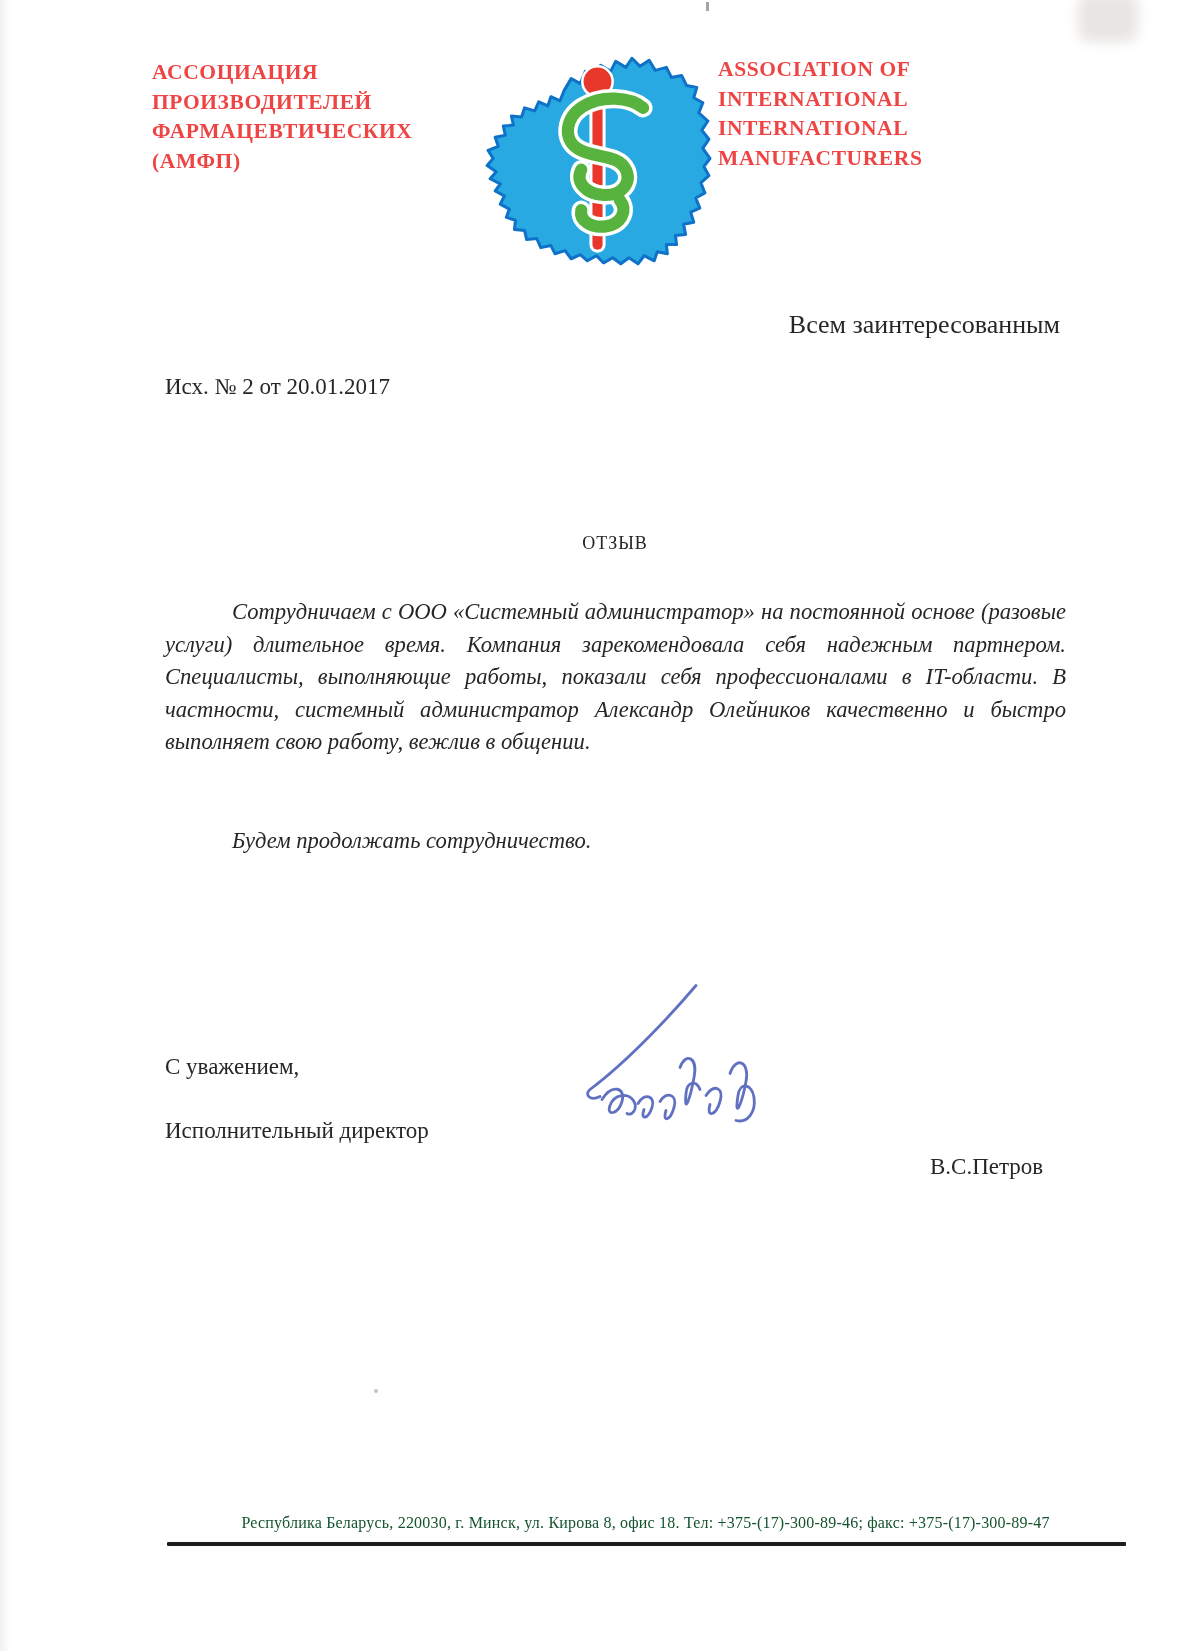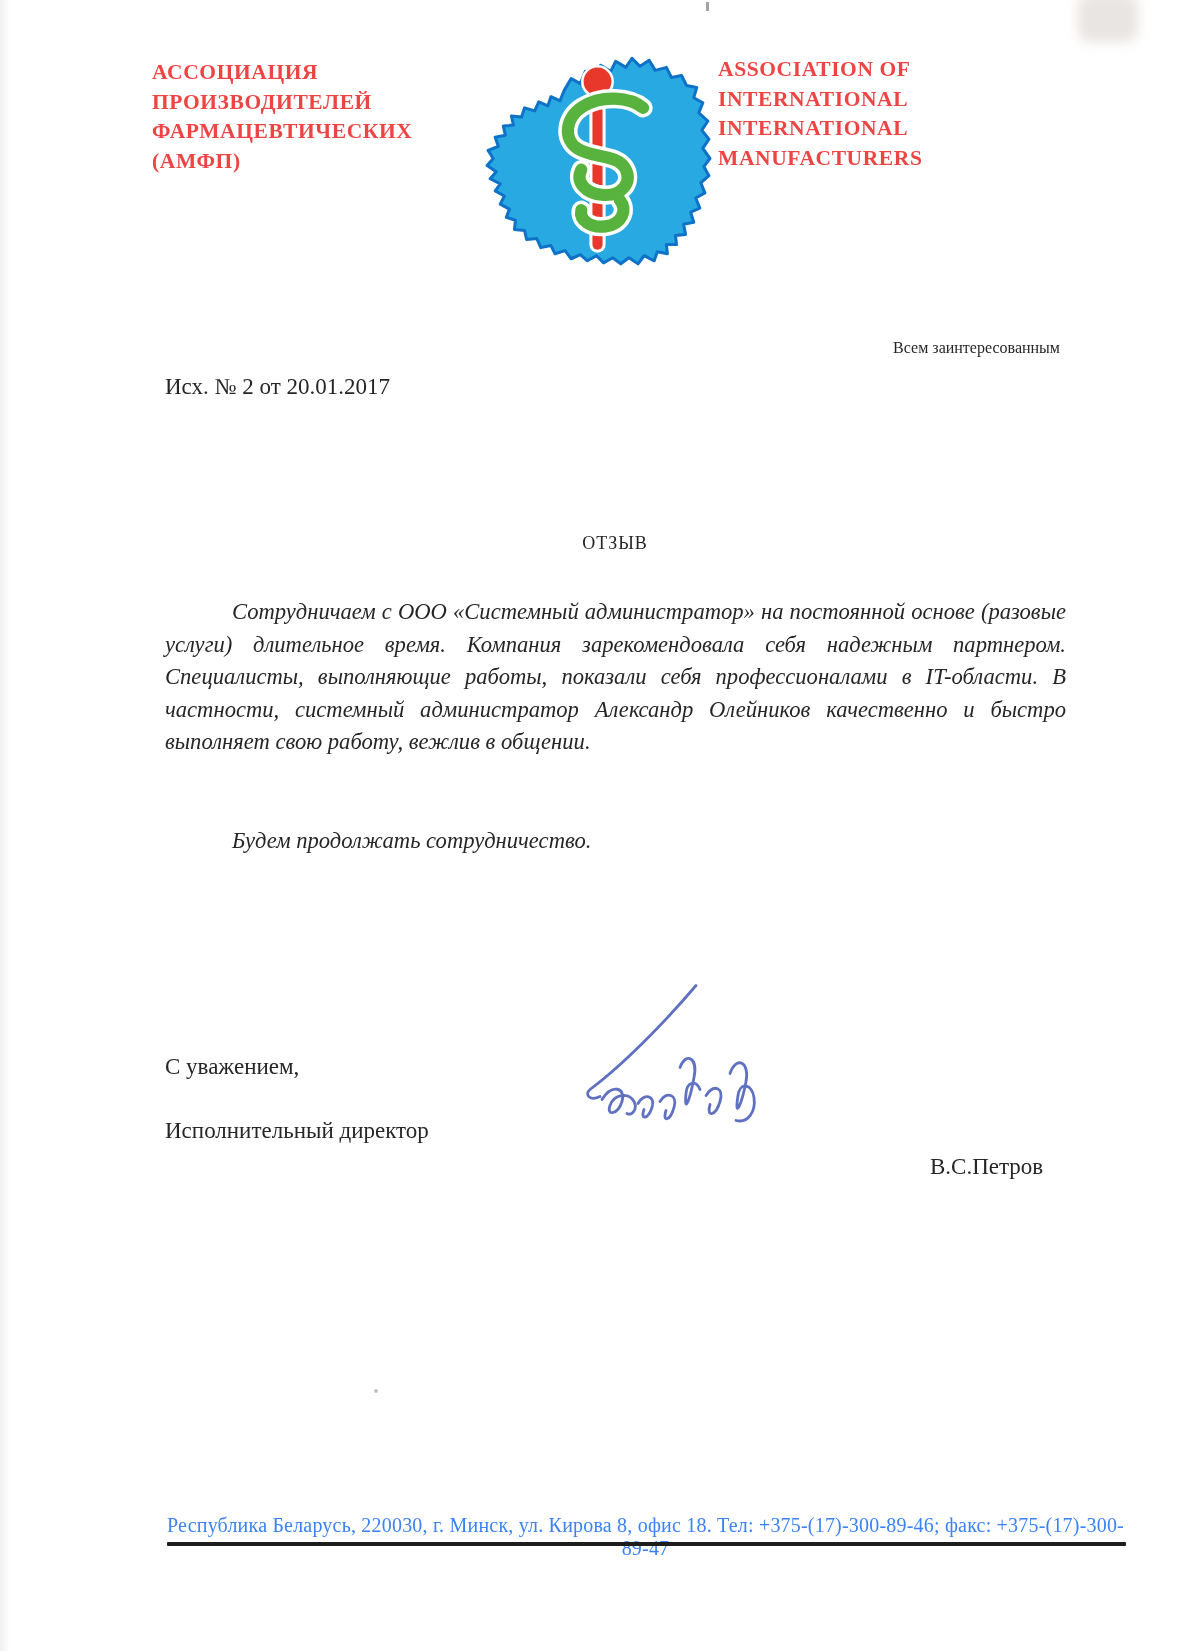--- a/index.html
+++ b/index.html
@@ -25,41 +25,40 @@
     font-size:21.5px;
     line-height:29.5px;
     letter-spacing:0.6px;
     color:#ef4444;
   }
   .org-ru{left:152px;top:58px;width:340px;}
   .org-en{left:718px;top:55px;width:290px;}
   .logo{position:absolute;left:478px;top:50px;width:238px;height:218px;}
   .addressee{
     position:absolute;right:140px;top:310px;
-    font-size:16px;
-    margin-top:29px;
+    font-size:26px;
   }
   .ref-line{position:absolute;left:165px;top:374px;font-size:23px;}
   .doc-title{
     position:absolute;left:165px;top:533px;width:900px;
     text-align:center;font-size:18px;letter-spacing:1px;
   }
   .body-text{
     position:absolute;left:165px;top:596px;width:901px;
     font-size:22.6px;line-height:32.6px;text-align:justify;
   }
   .body-text p{margin:0;text-indent:67px;font-style:italic;}
   .body-text p + p{margin-top:66px;text-align:left;}
   .salutation{position:absolute;left:165px;top:1054px;font-size:23px;}
   .position-line{position:absolute;left:165px;top:1118px;font-size:23px;}
   .signer-name{position:absolute;left:930px;top:1154px;font-size:23px;}
   .signature{position:absolute;left:568px;top:975px;width:215px;height:165px;}
   .footer-line{
     position:absolute;left:163px;top:1514px;width:965px;
-    text-align:center;font-size:20px;color:#3b82f6;letter-spacing:0.2px;
+    text-align:center;font-size:16px;color:#14532d;letter-spacing:0.2px;
   }
   .footer-rule{
     position:absolute;left:167px;top:1542px;width:959px;height:4px;
     background:#1d1d1d;border-radius:1px;
   }
   .artifact{position:absolute;pointer-events:none;}
   .artifact-top-mark{left:706px;top:2px;width:3px;height:9px;background:rgba(90,90,90,0.55);}
   .artifact-corner-smudge{
     left:1078px;top:-6px;width:60px;height:48px;border-radius:12px;
     background:rgba(175,162,155,0.28);filter:blur(6px);

